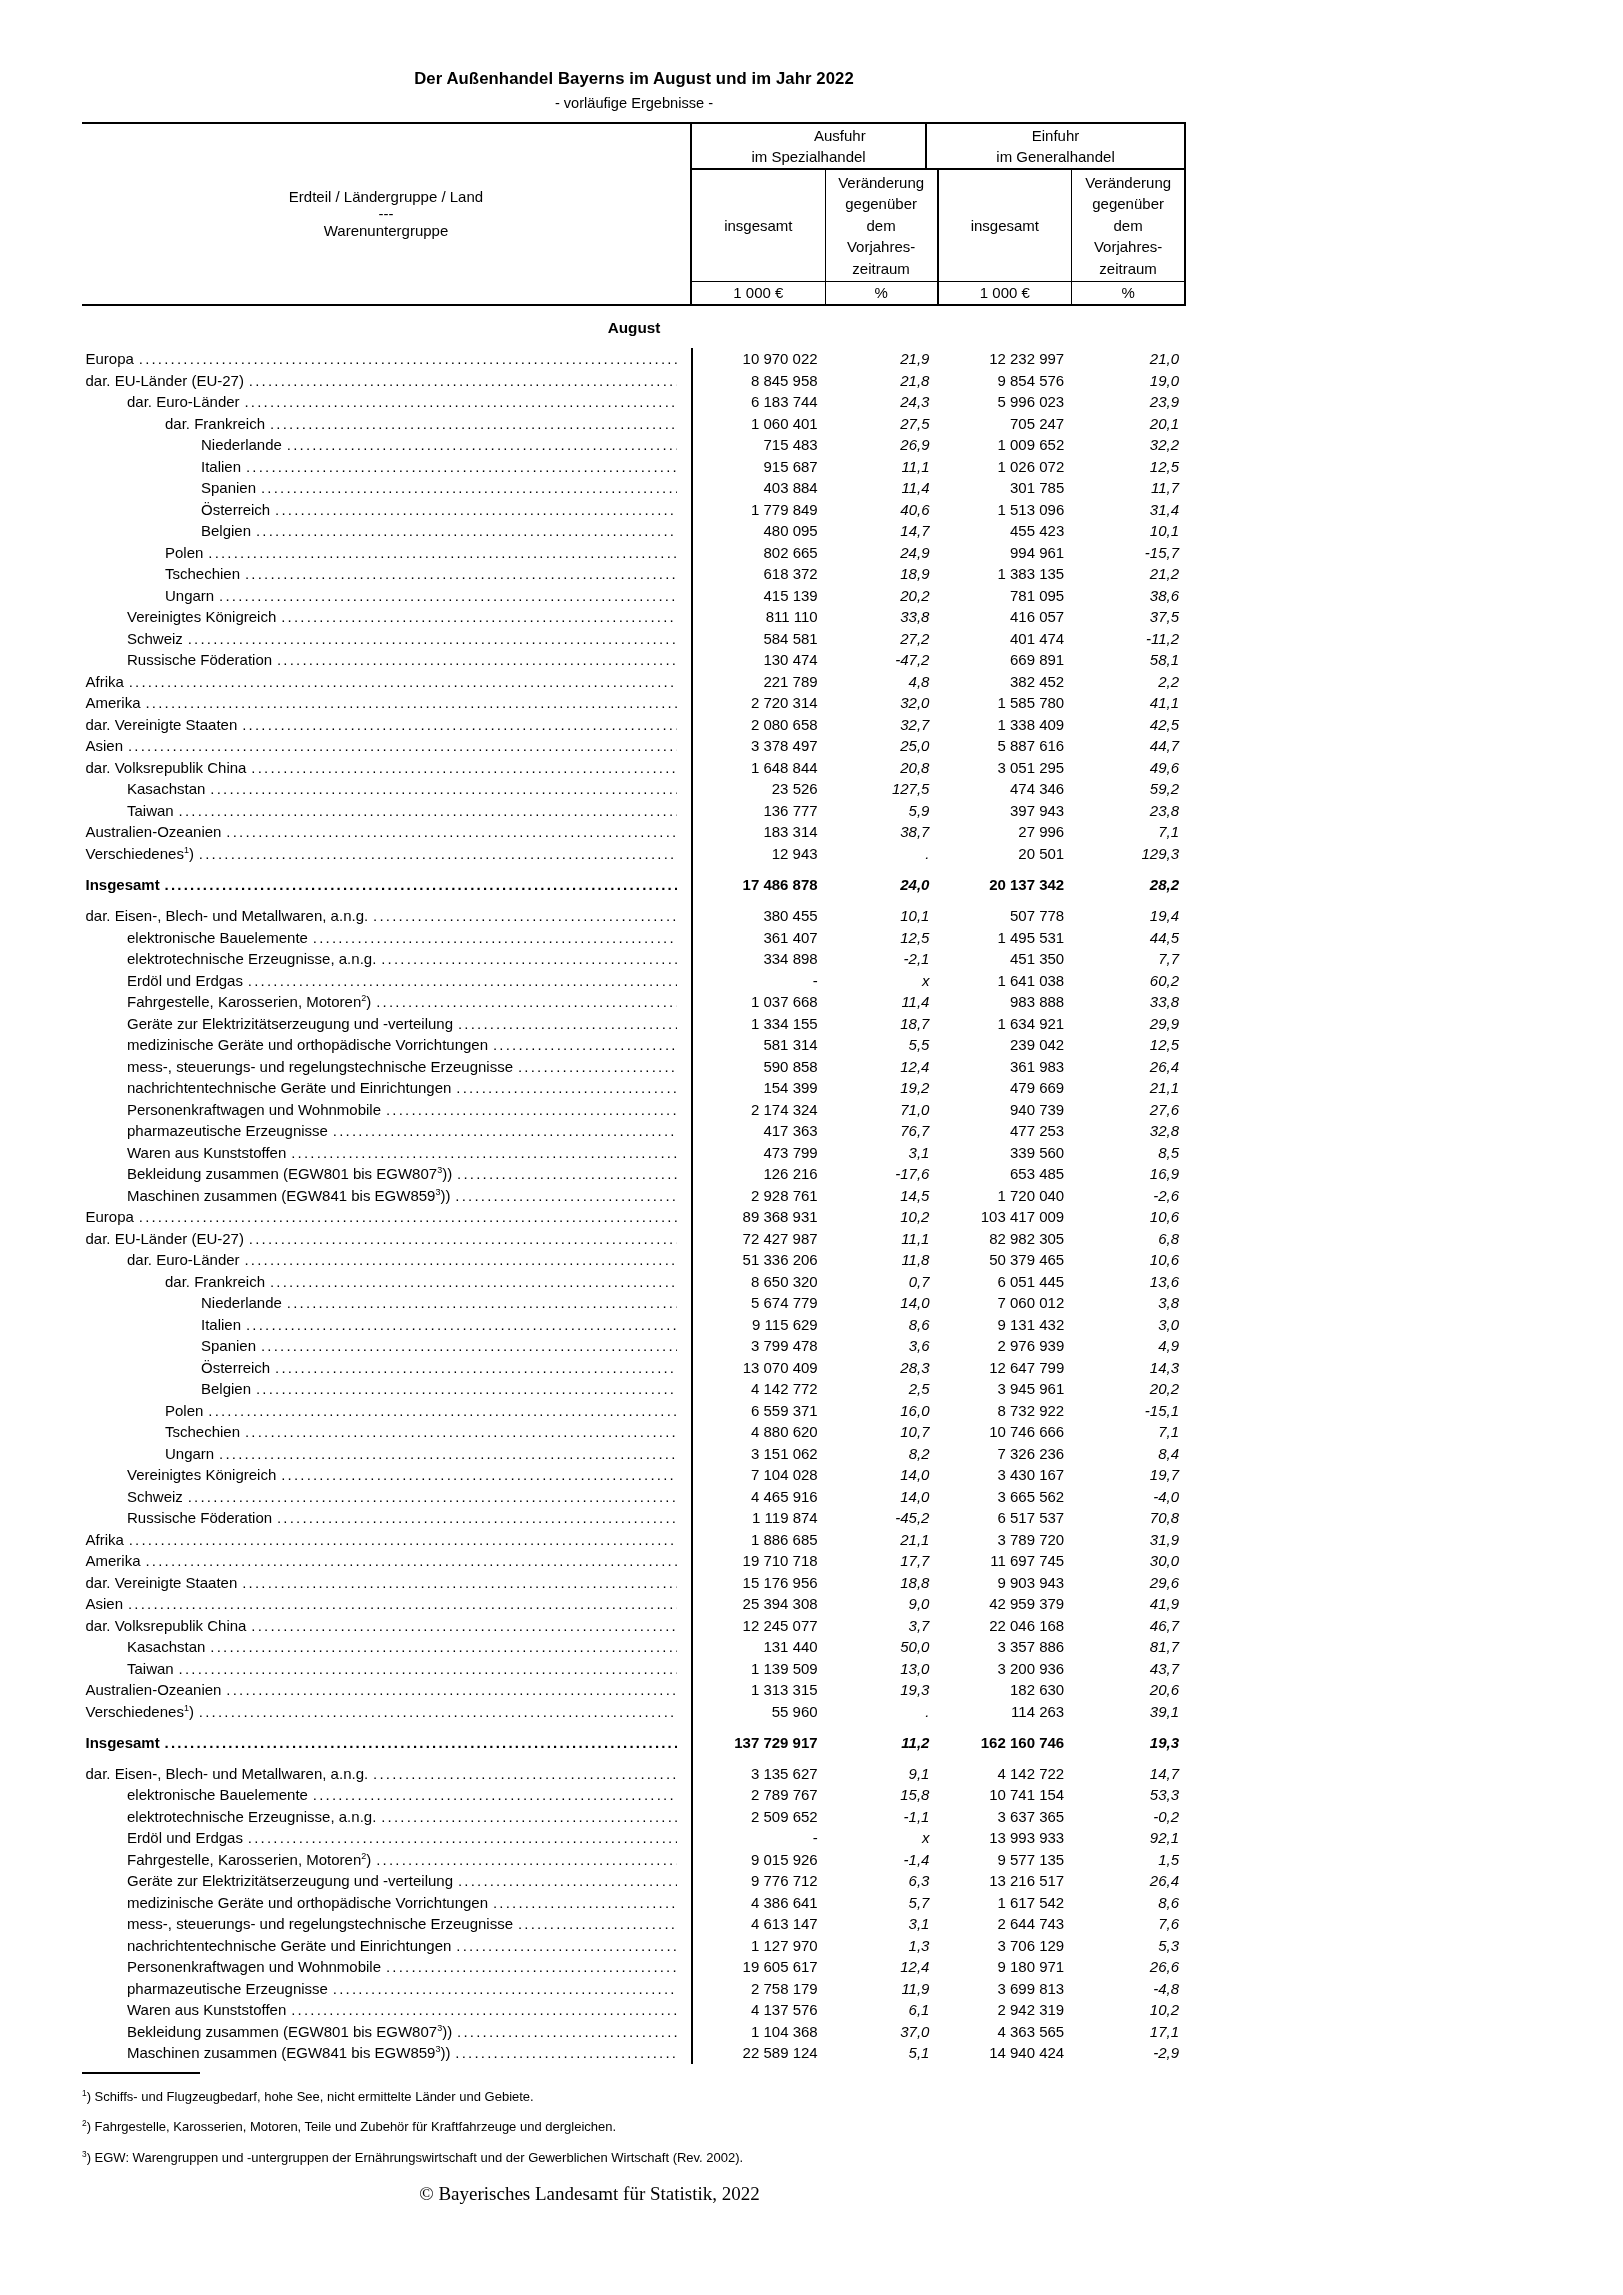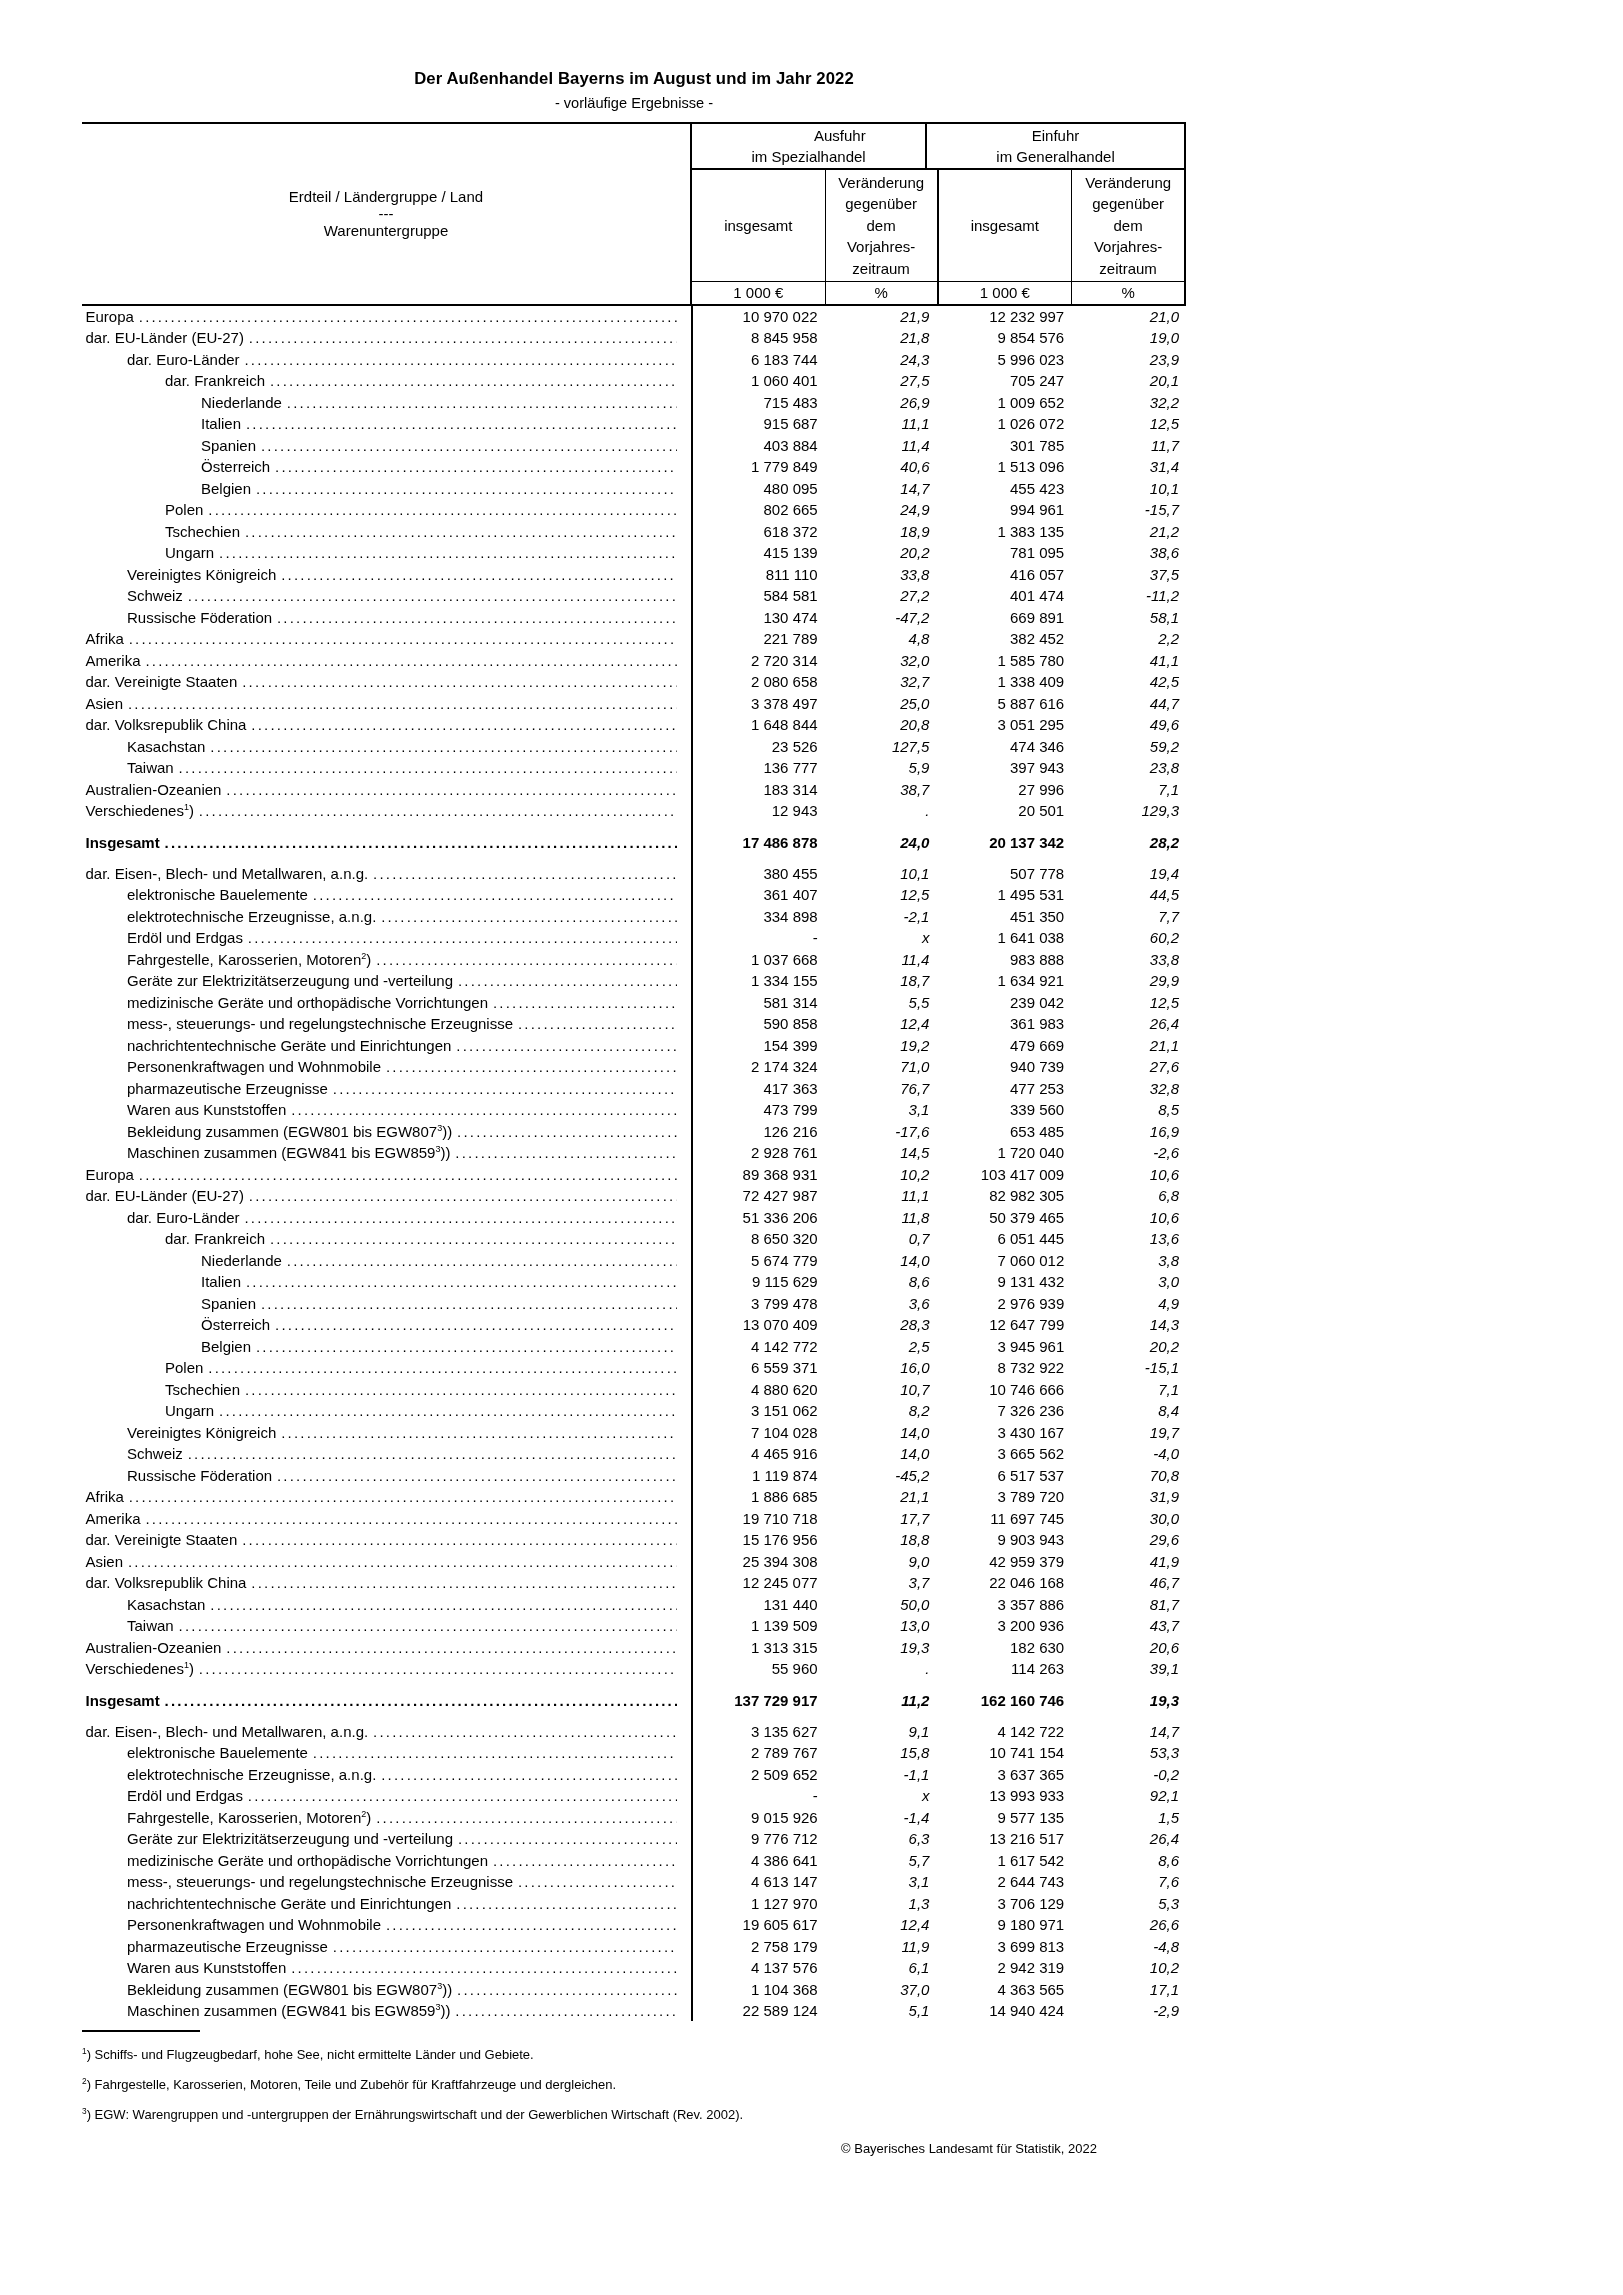--- a/index.html
+++ b/index.html
@@ -66,21 +66,21 @@
   }
   .c-n, .c-p { box-sizing:border-box; text-align:right; padding-right:7px; white-space:nowrap; }
   .c-n.n1 { width:133px; } .c-p.p1 { width:112px; }
   .c-n.n2 { width:135px; } .c-p.p2 { width:115px; }
   .c-p { font-style:italic; }
 
   
   .fn-rule { width:118px; height:2.1px; background:#000; margin-top:8.3px; }
   .fn { font-size:13px; margin-top:11.8px; line-height:15.3px; }
   .fn sup { font-size:8.3px; }
-  .copyright { text-align:right; padding-right:89px; font-size:13px; margin-top:18px; }
+  .copyright { text-align:center; padding-right:89px; font-size:19px; margin-top:18px;font-family:Liberation Serif, serif; }
 </style>
 </head>
 <body>
 
 <div class="page">
   <div class="content">
 
     <div class="title">Der Außenhandel Bayerns im August und im Jahr 2022</div>
     <div class="subtitle">- vorläufige Ergebnisse -</div>
 
@@ -113,20 +113,21 @@
           </div>
           <div class="h-units">
             <div class="h-unit w-n1">1 000 €</div>
             <div class="h-unit w-p1">%</div>
             <div class="h-unit w-n2">1 000 €</div>
             <div class="h-unit w-p2">%</div>
           </div>
         </div>
       </div>
 
+      <div class="sec-label first">August</div>
       <div class="sec-rows">
           <div class="row">
             <div class="c-label" style="padding-left: 3.5px;">
               <span class="txt">Europa</span>
               <span class="leader"></span>
             </div>
             <div class="c-n n1">10 970 022</div>
             <div class="c-p p1">21,9</div>
             <div class="c-n n2">12 232 997</div>
             <div class="c-p p2">21,0</div>

